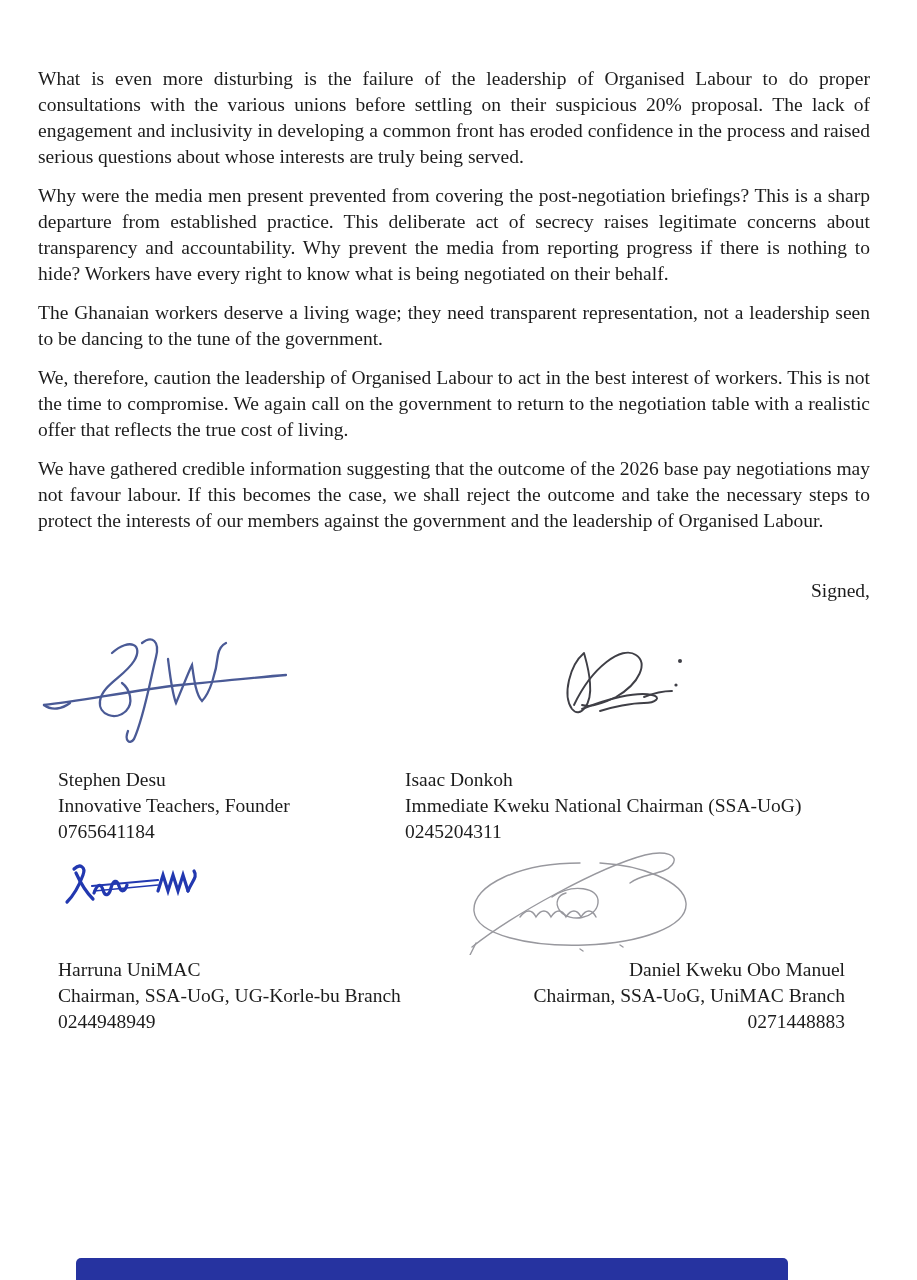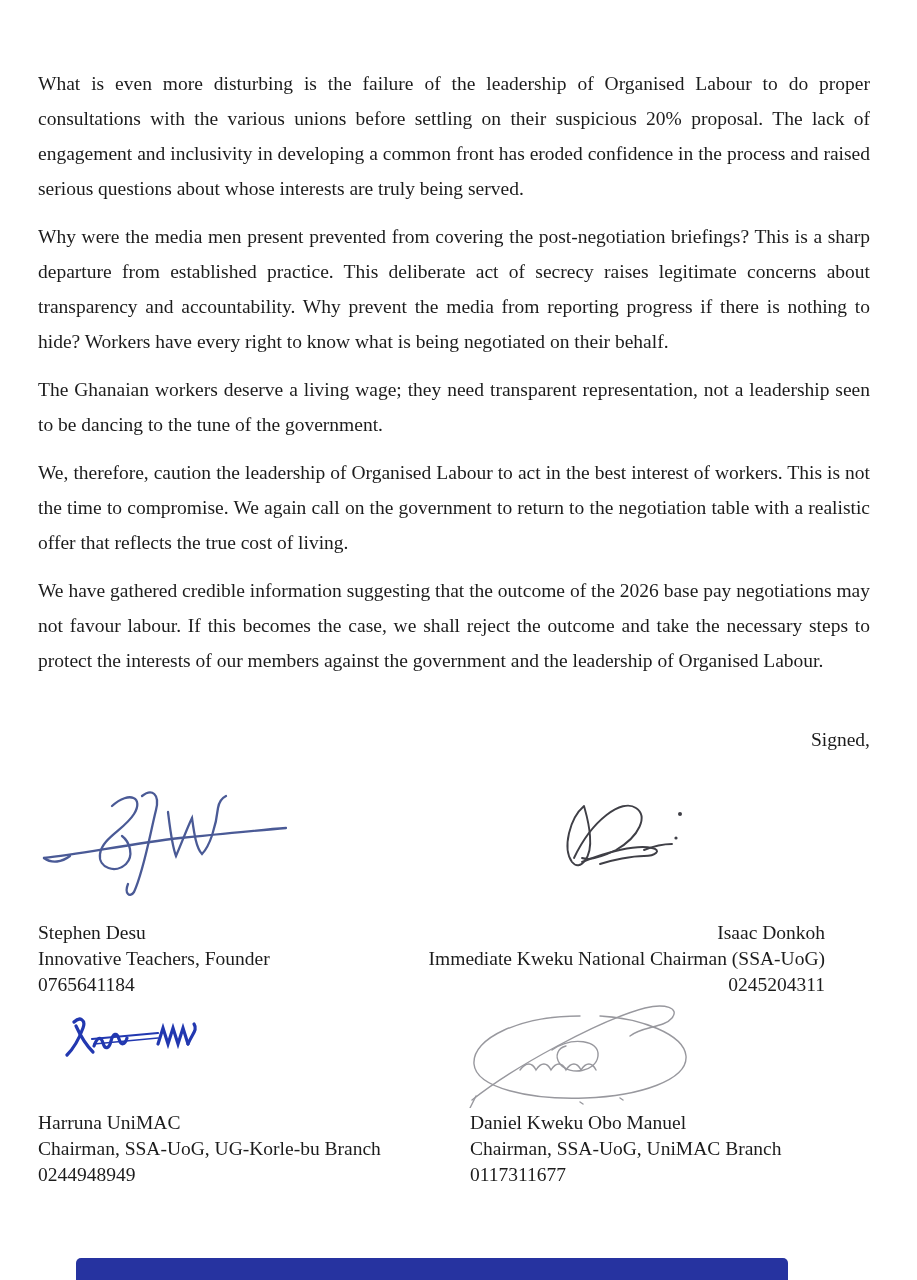--- a/index.html
+++ b/index.html
@@ -11,21 +11,21 @@
     font-family:"Liberation Serif","DejaVu Serif",serif;
     color:#1c1c1c;
     overflow:hidden;
   }
   .body-text{
     padding:66px 47px 0 38px;
   }
   .body-text p{
     margin:0 0 13px 0;
     font-size:19.5px;
-    line-height:35px;
+    line-height:26px;
     text-align:justify;
     text-justify:inter-word;
   }
   .body-text p.signed{
     margin-top:44px;
     text-align:right;
   }
   .sig-row{position:relative;width:917px;}
   .sig-row-1{height:150px;}
   .sig-row-2{height:112px;}
@@ -36,33 +36,33 @@
   .sig-daniel{left:460px;top:0px;width:245px;height:110px;}
   .name-row{
     position:relative;
     display:flex;
     width:917px;
     font-size:19.5px;
     line-height:26px;
   }
   .name-row .col-left{
     width:405px;
-    padding-left:38px;
+    padding-left:58px;
     box-sizing:border-box;
     font-family:Liberation Serif, serif;
   }
   .name-row-1 .col-right{
     width:420px;
-    text-align:right;
+    text-align:left;
   }
   .name-row-2 .col-right{
     width:440px;
     padding-left:65px;
     box-sizing:border-box;
-    text-align:left;
+    text-align:right;
   }
   .bottom-bar{
     position:absolute;
     left:76px;
     bottom:0;
     width:712px;
     height:22px;
     border-radius:5px 5px 0 0;
     background:#2633a0;
   }
@@ -138,19 +138,19 @@
 
   <div class="name-row name-row-2">
     <div class="col-left">
       <div>Harruna UniMAC</div>
       <div>Chairman, SSA-UoG, UG-Korle-bu Branch</div>
       <div>0244948949</div>
     </div>
     <div class="col-right">
       <div>Daniel Kweku Obo Manuel</div>
       <div>Chairman, SSA-UoG, UniMAC Branch</div>
-      <div>0117311677</div>
+      <div>0271448883</div>
     </div>
   </div>
 
   <div class="bottom-bar"></div>
 
 </div>
 
 </body></html>

